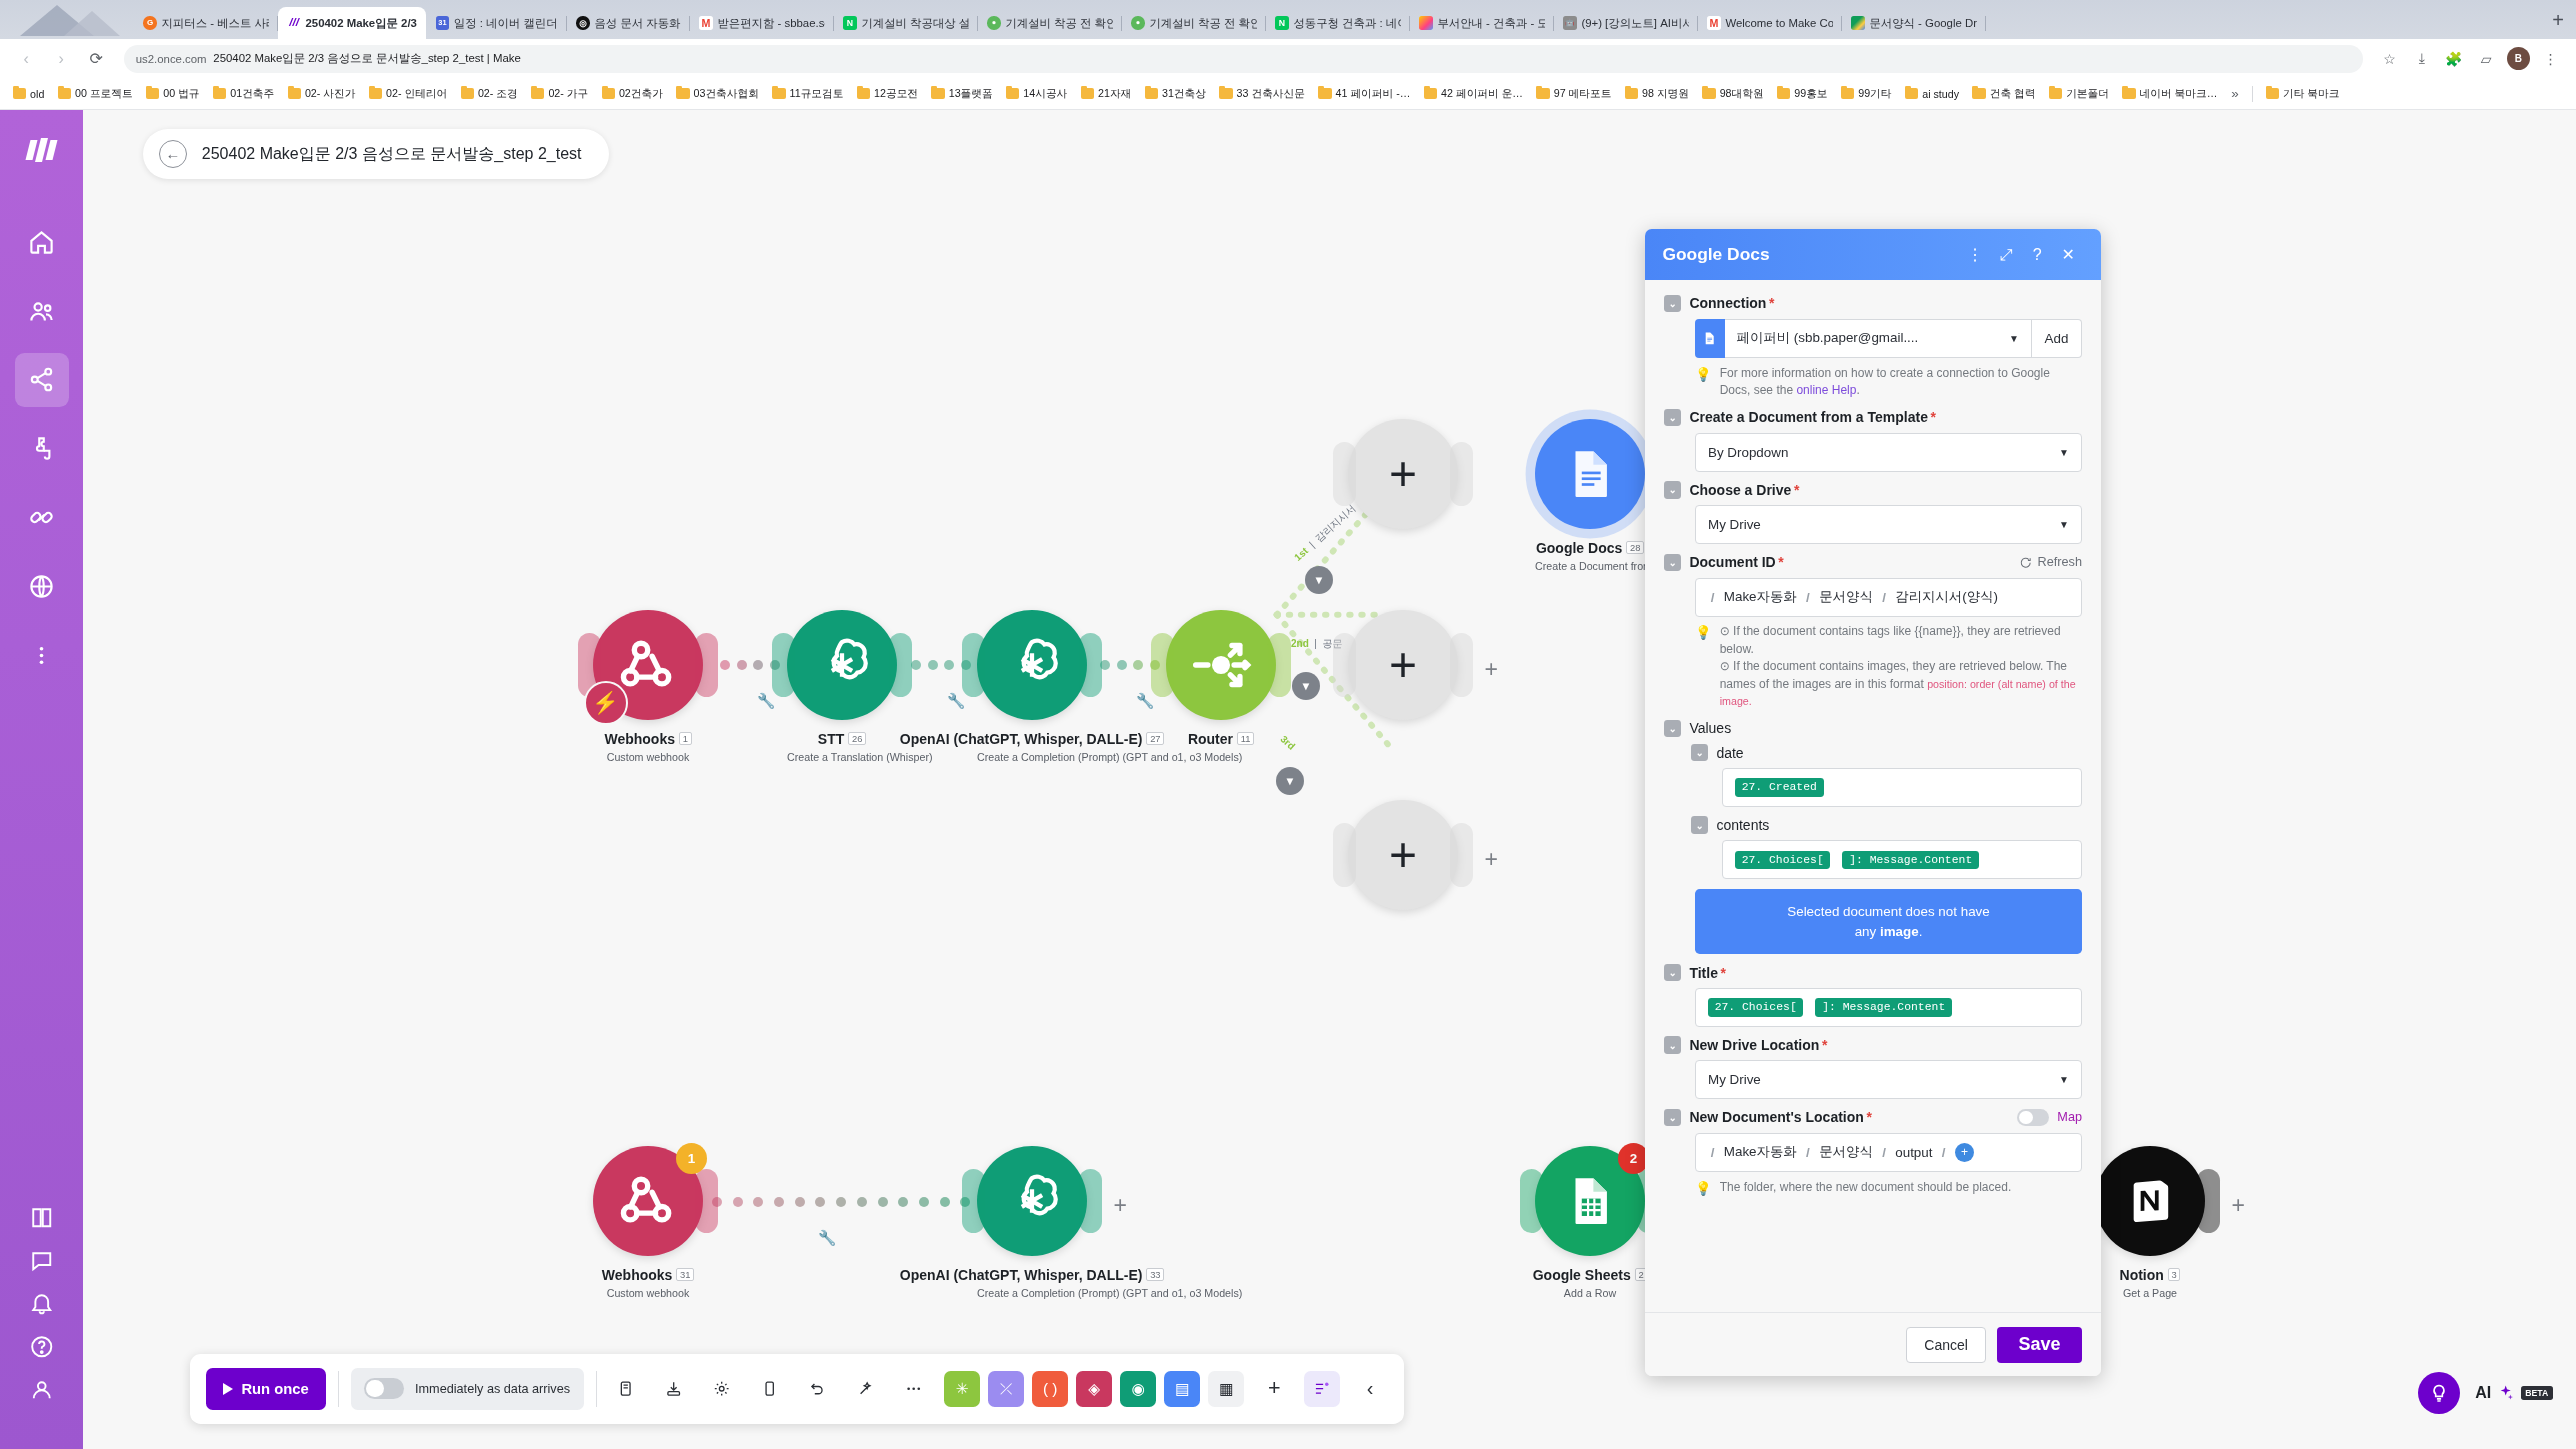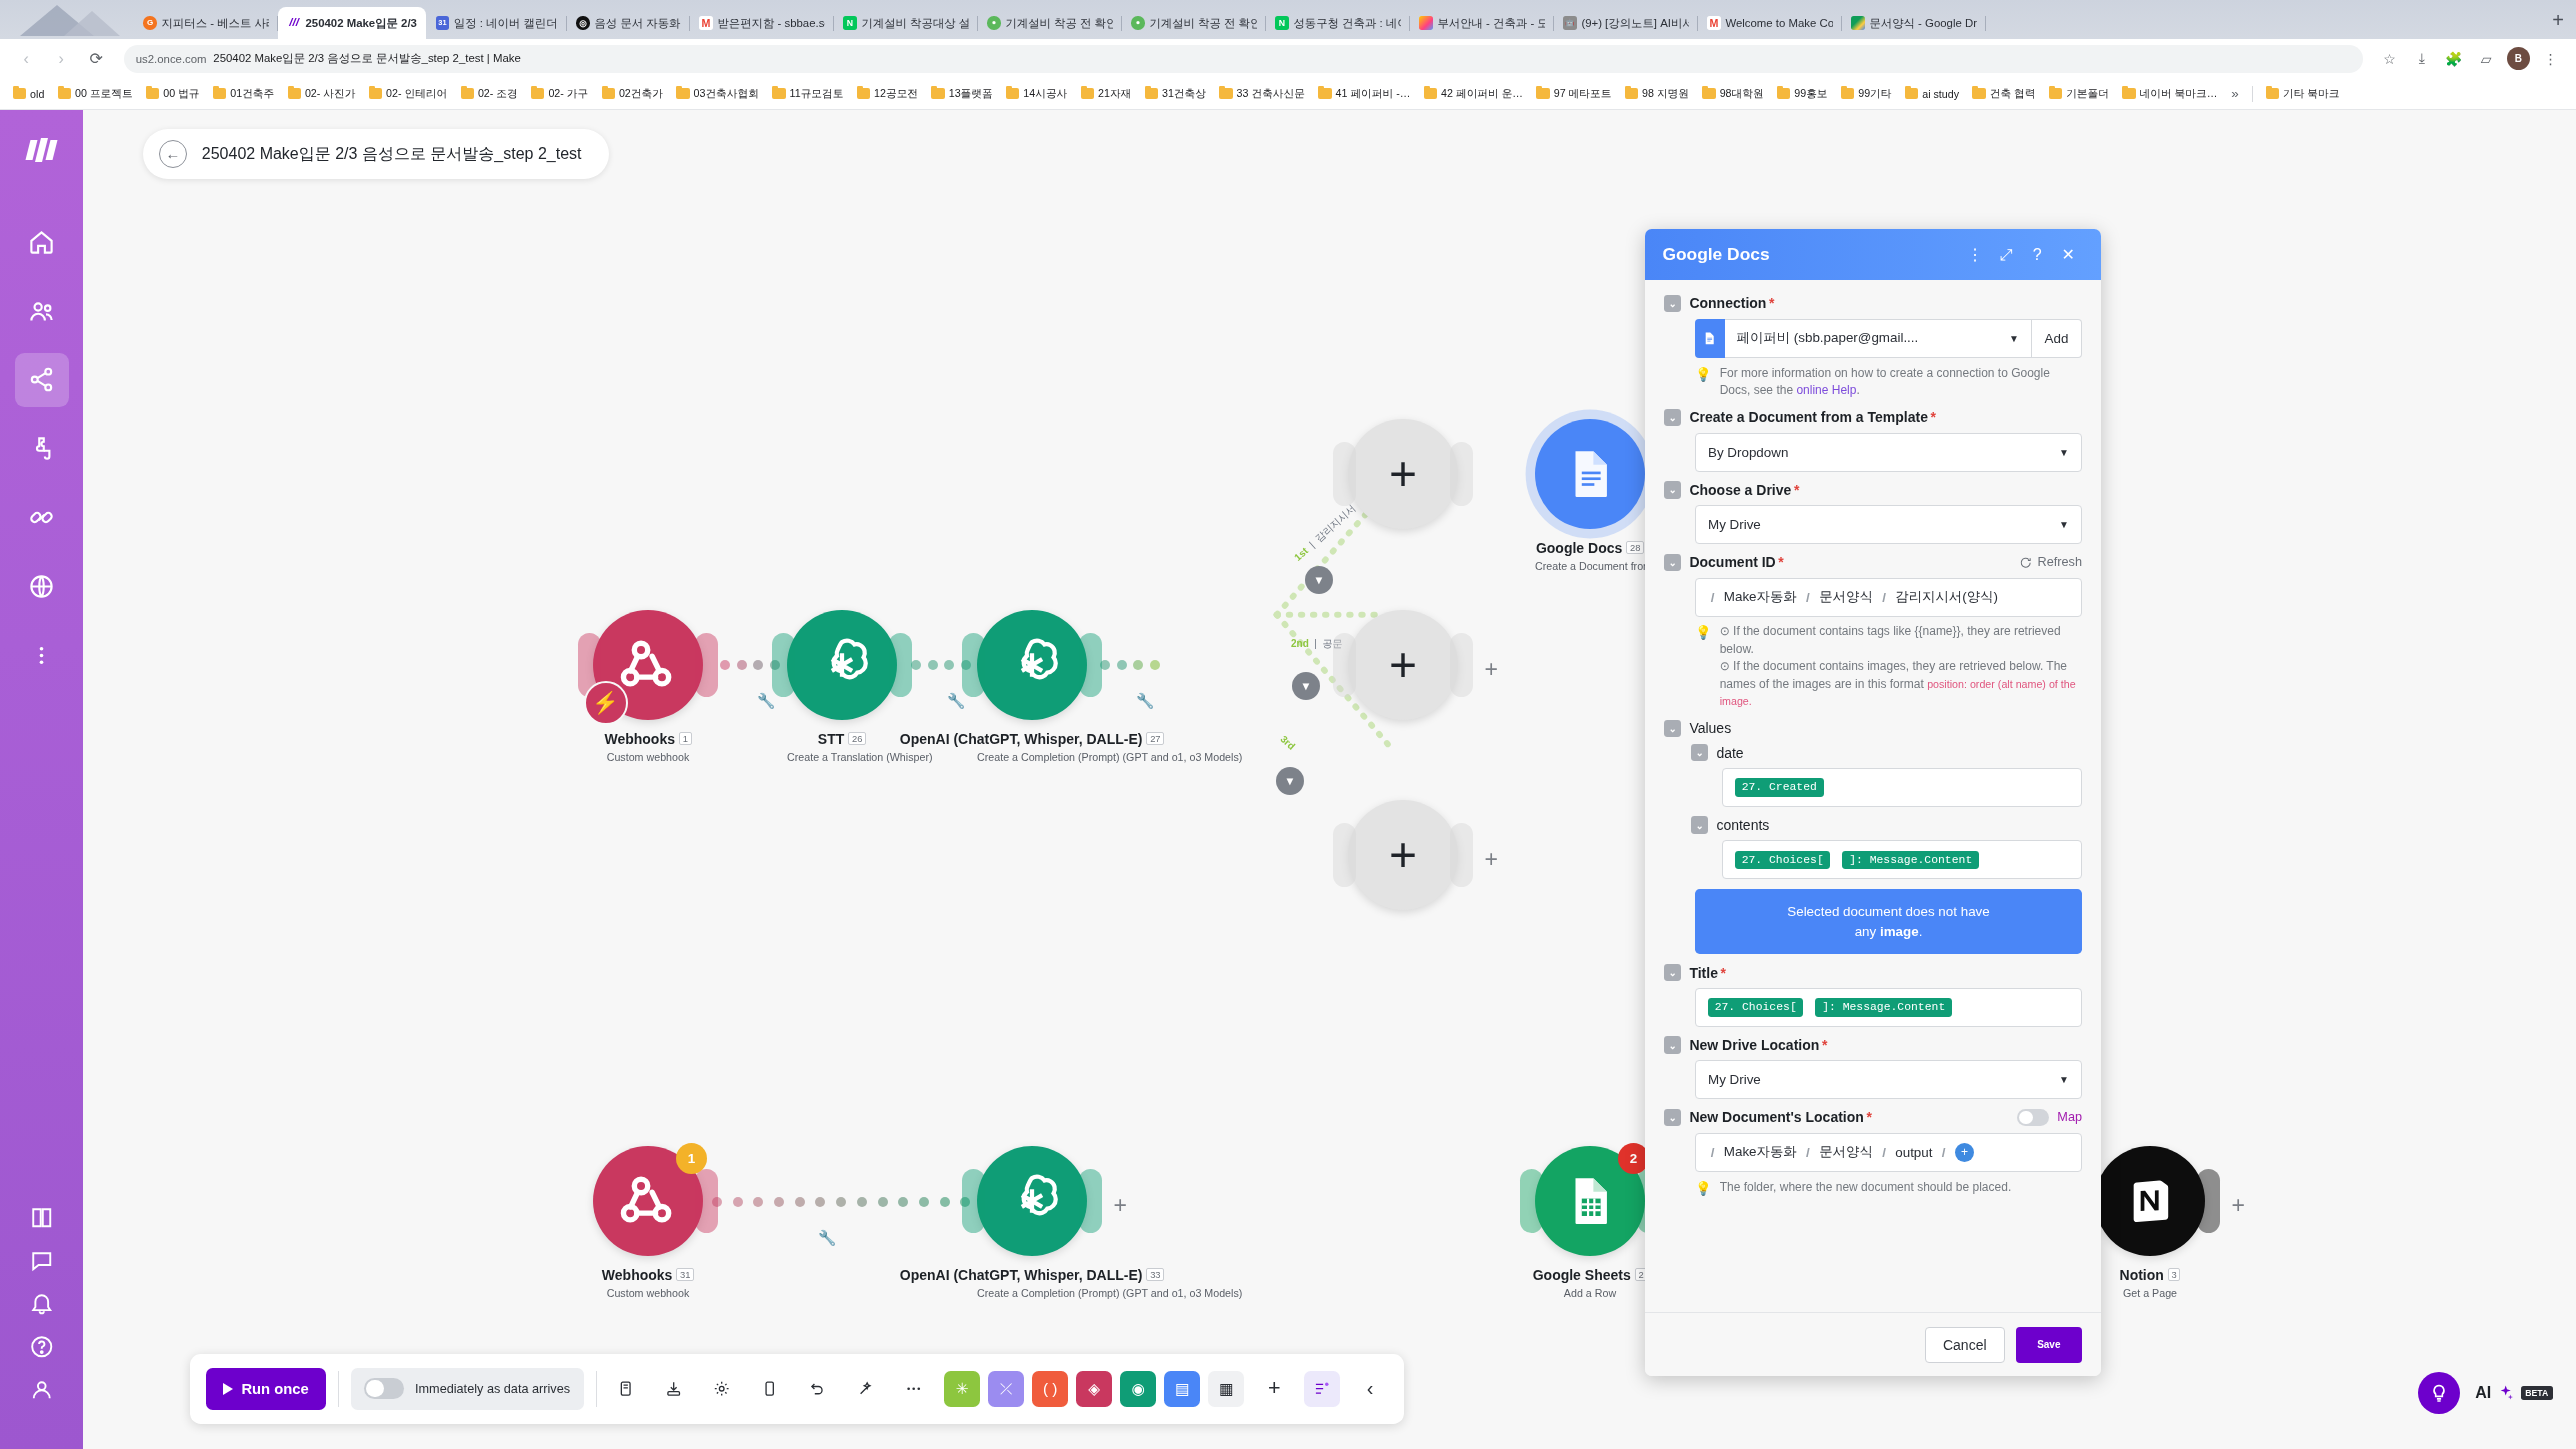--- a/index.html
+++ b/index.html
@@ -253,21 +253,21 @@
   .path-sep{ color:#9aa0a8;font-weight:700;margin:0 2.7px;}
   .plus-dot{ width:19px;height:19px;border-radius:50%;background:#3f8ae0;color:#fff;
     display:inline-flex;align-items:center;justify-content:center;font-size:12px;}
   .modal-foot{
     flex:none;border-top:0.7px solid #e3e5e8;background:#f7f7f7;
     display:flex;justify-content:flex-end;align-items:center;gap:10.7px;padding:13.4px 19px;
   }
   .btn-cancel{ background:#fff;border:0.7px solid #cfd2d7;border-radius:4px;height:36px;padding:0 17.4px;
     font-size:14px;color:#2b2f36;display:flex;align-items:center;}
   .btn-save{ background:#6d00cc;color:#fff;border-radius:4px;height:36px;padding:0 21.5px;
-    font-size:10px;font-weight:600;display:flex;align-items:center;}
+    font-size:18px;font-weight:600;display:flex;align-items:center;}
   svg{ display:block; }
 </style>
 </head>
 <body>
 
 <div class="root">
 
   <div class="browser-topbar">
     <div class="brand-mountain"></div>
     <div class="tabstrip" id="tabstrip">
@@ -669,20 +669,36 @@
             <path d="M12 7.6v8.8M8.2 9.8l7.6 4.4M15.8 9.8l-7.6 4.4"></path>
           </svg>
         </div>
         <div class="mod-name">
           <span>OpenAI (ChatGPT, Whisper, DALL-E)</span>
           <span class="mod-badge">27</span>
         </div>
         <div class="mod-sub">Create a Completion (Prompt) (GPT and o1, o3 Models)</div>
       </div>
 
+      <div class="module" style="left:1083px;top:500px;">
+        <div class="mod-circle c-router">
+          <div class="mod-left-lug" style="background:#8dc63f"></div>
+          <div class="mod-right-lug" style="background:#8dc63f"></div>
+          <svg width="64" height="64" viewBox="0 0 24 24" fill="none" stroke="#fff" stroke-width="2" stroke-linecap="round">
+            <circle cx="12" cy="12" r="3.4" fill="#fff" stroke="none"></circle>
+            <path d="M2.5 12h4.6M16.9 12h4.6M21 11l1 1-1 1"></path>
+            <path d="M15.5 8.3l3.6-3.6M19.1 4.7h-3M19.1 4.7v3"></path>
+            <path d="M15.5 15.7l3.6 3.6M19.1 19.3h-3M19.1 19.3v-3"></path>
+          </svg>
+        </div>
+        <div class="mod-name">
+          <span>Router</span>
+          <span class="mod-badge">11</span>
+        </div>
+      </div>
 
       <div class="module" style="left:1265px;top:309px;">
         <div class="mod-circle c-plus">
           <div class="mod-left-lug" style="background:#d5d5d5"></div>
           <div class="mod-right-lug" style="background:#d5d5d5"></div>
           <span class="plus-big">+</span>
         </div>
       </div>
       <div class="module" style="left:1265px;top:500px;">
         <div class="mod-circle c-plus">

